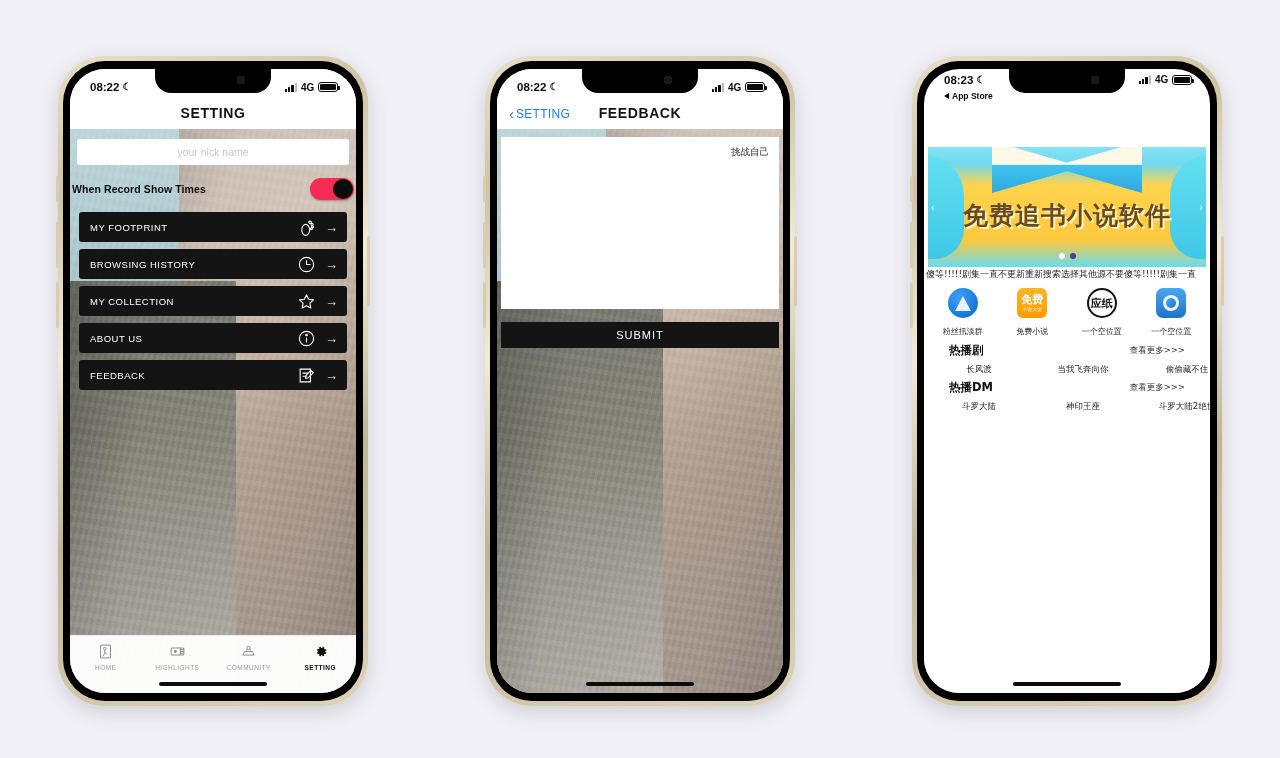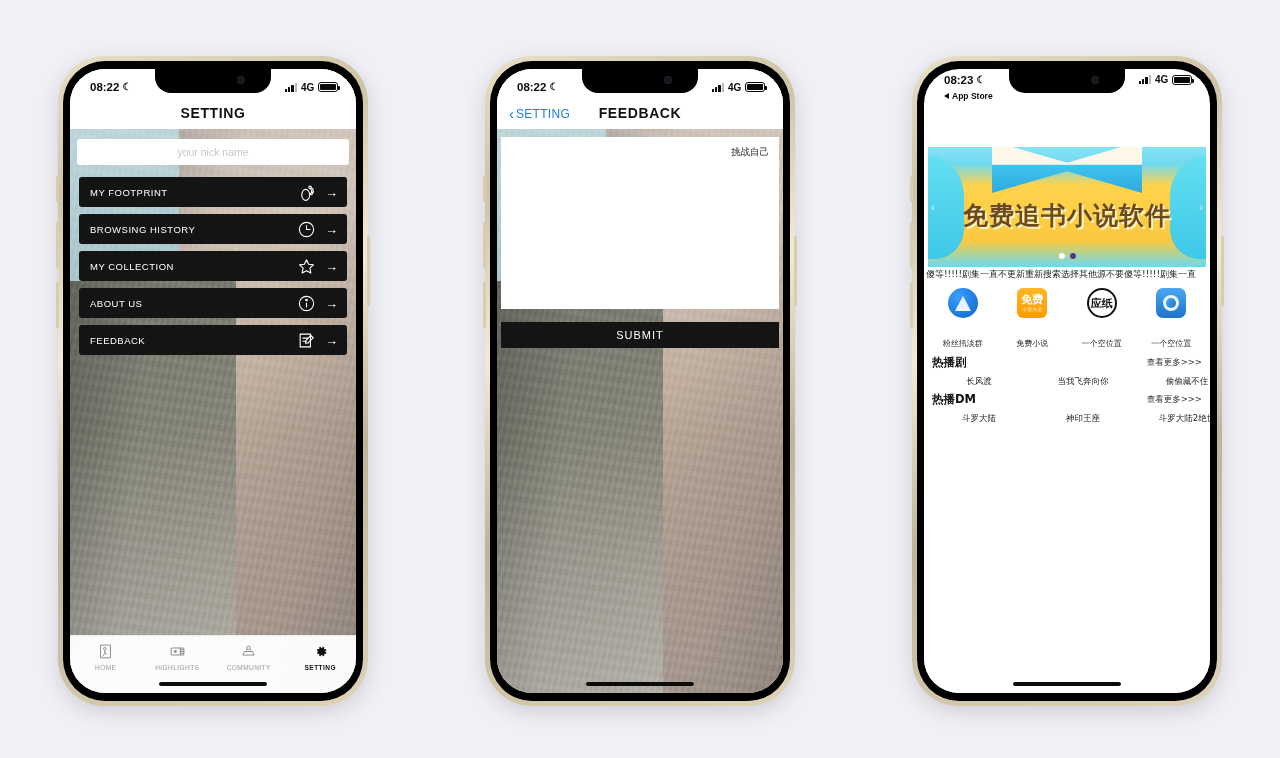--- a/index.html
+++ b/index.html
@@ -253,35 +253,35 @@
   .b-dots { position: absolute; bottom: 8px; left: 0; right: 0; display: flex; justify-content: center; gap: 5px; }
   .b-dots i { width: 6px; height: 6px; border-radius: 50%; background: #fff; display: block; }
   .b-dots i.on { background: #4f3a8a; }
 
   .marquee {
     height: 15px; overflow: hidden; display: flex; align-items: center;
     font-size: 9px; color: #1b1b1b; white-space: nowrap; padding: 0 2px;
     font-family: "DejaVu Sans", sans-serif;
   }
   .quicknav { display: flex; justify-content: space-around; padding: 6px 4px 2px; }
-  .qn { width: 66px; display: flex; flex-direction: column; align-items: center; gap: 20px; }
+  .qn { width: 66px; display: flex; flex-direction: column; align-items: center; gap: 8px; }
   .qn-ico { width: 30px; height: 30px; border-radius: 15px; display: flex; align-items: center; justify-content: center; overflow: hidden; }
   .qn-1 { background: radial-gradient(circle at 35% 30%, #3aa0ff, #0b63c9); }
   .qn-1::after { content:""; width:0;height:0;border-left:8px solid transparent;border-right:8px solid transparent;border-bottom:15px solid #eaf4ff; }
   .qn-2 { border-radius: 6px; background: linear-gradient(180deg,#ffb626,#ff9a00); flex-direction: column; gap:0; }
   .qn-2 b { font-size: 11px; color: #fff; line-height: 1.05; font-family: "DejaVu Sans", sans-serif; }
   .qn-2 s { font-size: 5px; color: #fff7d9; text-decoration: none; font-family: "DejaVu Sans", sans-serif; }
   .qn-3 { background: #fff; border: 2px solid #111; border-radius: 50%; }
   .qn-3 b { font-size: 11px; color: #111; font-family: "DejaVu Sans", sans-serif; }
   .qn-4 { border-radius: 7px; background: linear-gradient(180deg,#49a8f2,#1f72c9); }
   .qn-4 .hand { width: 16px; height: 16px; border-radius: 50%; background: #eaf5ff; position: relative; }
   .qn-4 .hand::after { content:""; position:absolute; inset:3px; border-radius:50%; background: linear-gradient(135deg,#49a8f2,#1f72c9); }
   .qn-label { font-size: 8px; color: #1f1f1f; font-family: "DejaVu Sans", sans-serif; }
 
-  .sec-head { display: flex; align-items: center; justify-content: space-between; padding: 4px 8px 3px; }
+  .sec-head { display: flex; align-items: center; justify-content: space-between; padding: 4px 25px 3px; }
   .sec-title { font-size: 11.5px; font-weight: bold; color: #111; font-family: "DejaVu Sans", sans-serif; }
   .sec-more { font-size: 8.5px; color: #333; font-family: "DejaVu Sans", sans-serif; }
 
   .card-row { display: flex; gap: 6px; padding: 0 6px; }
   .card { width: 98px; flex: 0 0 98px; }
   .card-thumb { width: 100%; height: 53px; border-radius: 2px; overflow: hidden; position: relative; }
   .card-name { font-size: 8.5px; color: #222; text-align: center; margin-top: 3px; font-family: "DejaVu Sans", sans-serif;
                overflow: hidden; white-space: nowrap; }
 
   .t-a { background: linear-gradient(120deg,#5d6a55 0%,#8d9a7d 30%,#d9d2bc 55%,#9aa186 78%,#4f5a4a 100%); }
@@ -377,20 +377,26 @@
           </div>
         </div>
 
         <div class="s1-nav">
           <div class="s1-title">SETTING</div>
         </div>
 
         <div class="s1-body">
           <input class="nick-input" placeholder="your nick name" style="">
 
+          <div class="toggle-row">
+            <span class="toggle-label">When Record Show Times</span>
+            <span class="switch">
+                <span class="knob"></span>
+              </span>
+          </div>
 
           <div class="menu-list">
 
             <div class="menu-item">
               <span class="menu-label">MY FOOTPRINT</span>
               <span class="menu-right">
                 <svg class="mi-ico" viewBox="0 0 24 24" fill="none" stroke="#fff" stroke-width="1.4">
                   <ellipse cx="11" cy="15" rx="5" ry="7"></ellipse>
                   <circle cx="16.5" cy="5.5" r="1.6"></circle>
                     <circle cx="19" cy="8" r="1.4"></circle>

